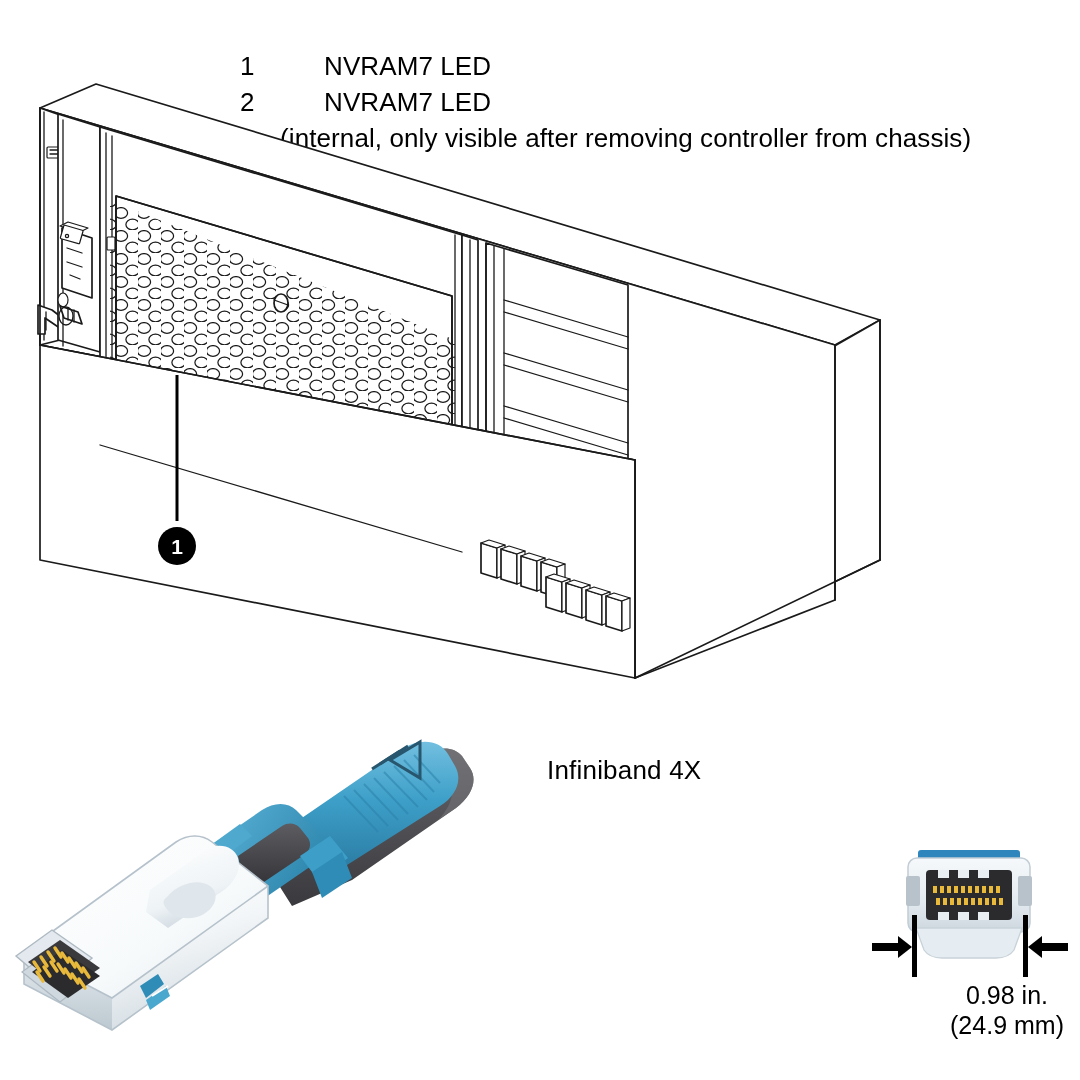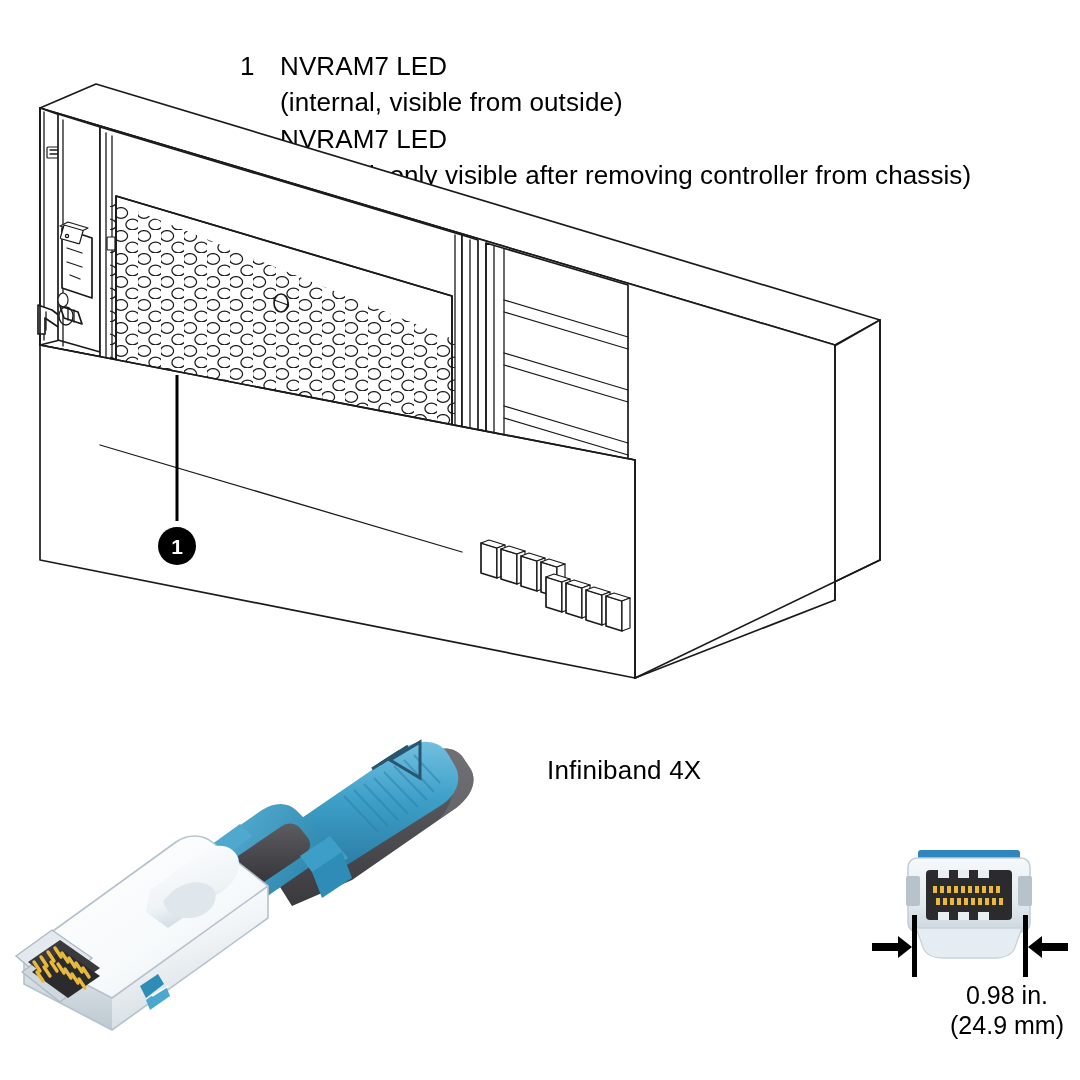--- a/index.html
+++ b/index.html
@@ -5,21 +5,21 @@
   html,body{margin:0;padding:0;background:#ffffff;}
   body{width:1080px;height:1080px;position:relative;overflow:hidden;
        font-family:"Liberation Sans",sans-serif;color:#000;}
 
   
   #legend{position:absolute;left:240px;top:48px;width:820px;}
   .legend-row{display:flex;align-items:flex-start;}
   .legend-num{width:40px;flex:0 0 40px;text-align:left;
               font-size:26px;line-height:36px;font-stretch:condensed;}
   .legend-body{flex:1;}
-  .legend-title{font-size:26px;line-height:36px;font-stretch:condensed;letter-spacing:.1px;}
+  .legend-title{font-size:26px;line-height:36px;font-stretch:condensed;letter-spacing:.1px;margin-left:44px;}
   .legend-sub{font-size:26px;line-height:37px;font-stretch:condensed;letter-spacing:.1px;}
 
   
   #chassis-wrap{position:absolute;left:0;top:0;width:1080px;height:720px;}
   #cable-wrap{position:absolute;left:0;top:700px;width:1080px;height:380px;}
 
   svg{display:block;}
   .ln{fill:none;stroke:#1a1a1a;stroke-width:1.7;stroke-linejoin:round;stroke-linecap:round;}
   .ln-thin{fill:none;stroke:#1a1a1a;stroke-width:1.3;stroke-linejoin:round;stroke-linecap:round;}
   .fillw{fill:#ffffff;stroke:#1a1a1a;stroke-width:1.7;stroke-linejoin:round;}
@@ -41,21 +41,20 @@
 </style>
 </head>
 <body>
 
 <div id="legend">
 
   <div class="legend-row">
     <div class="legend-num">1</div>
     <div class="legend-body">
       <div class="legend-title">NVRAM7 LED</div>
-      <div class="legend-sub">(internal, visible from outside)</div>
     </div>
   </div>
 
   <div class="legend-row">
     <div class="legend-num">2</div>
     <div class="legend-body">
       <div class="legend-title">NVRAM7 LED</div>
       <div class="legend-sub">(internal, only visible after removing controller from chassis)</div>
     </div>
   </div>

